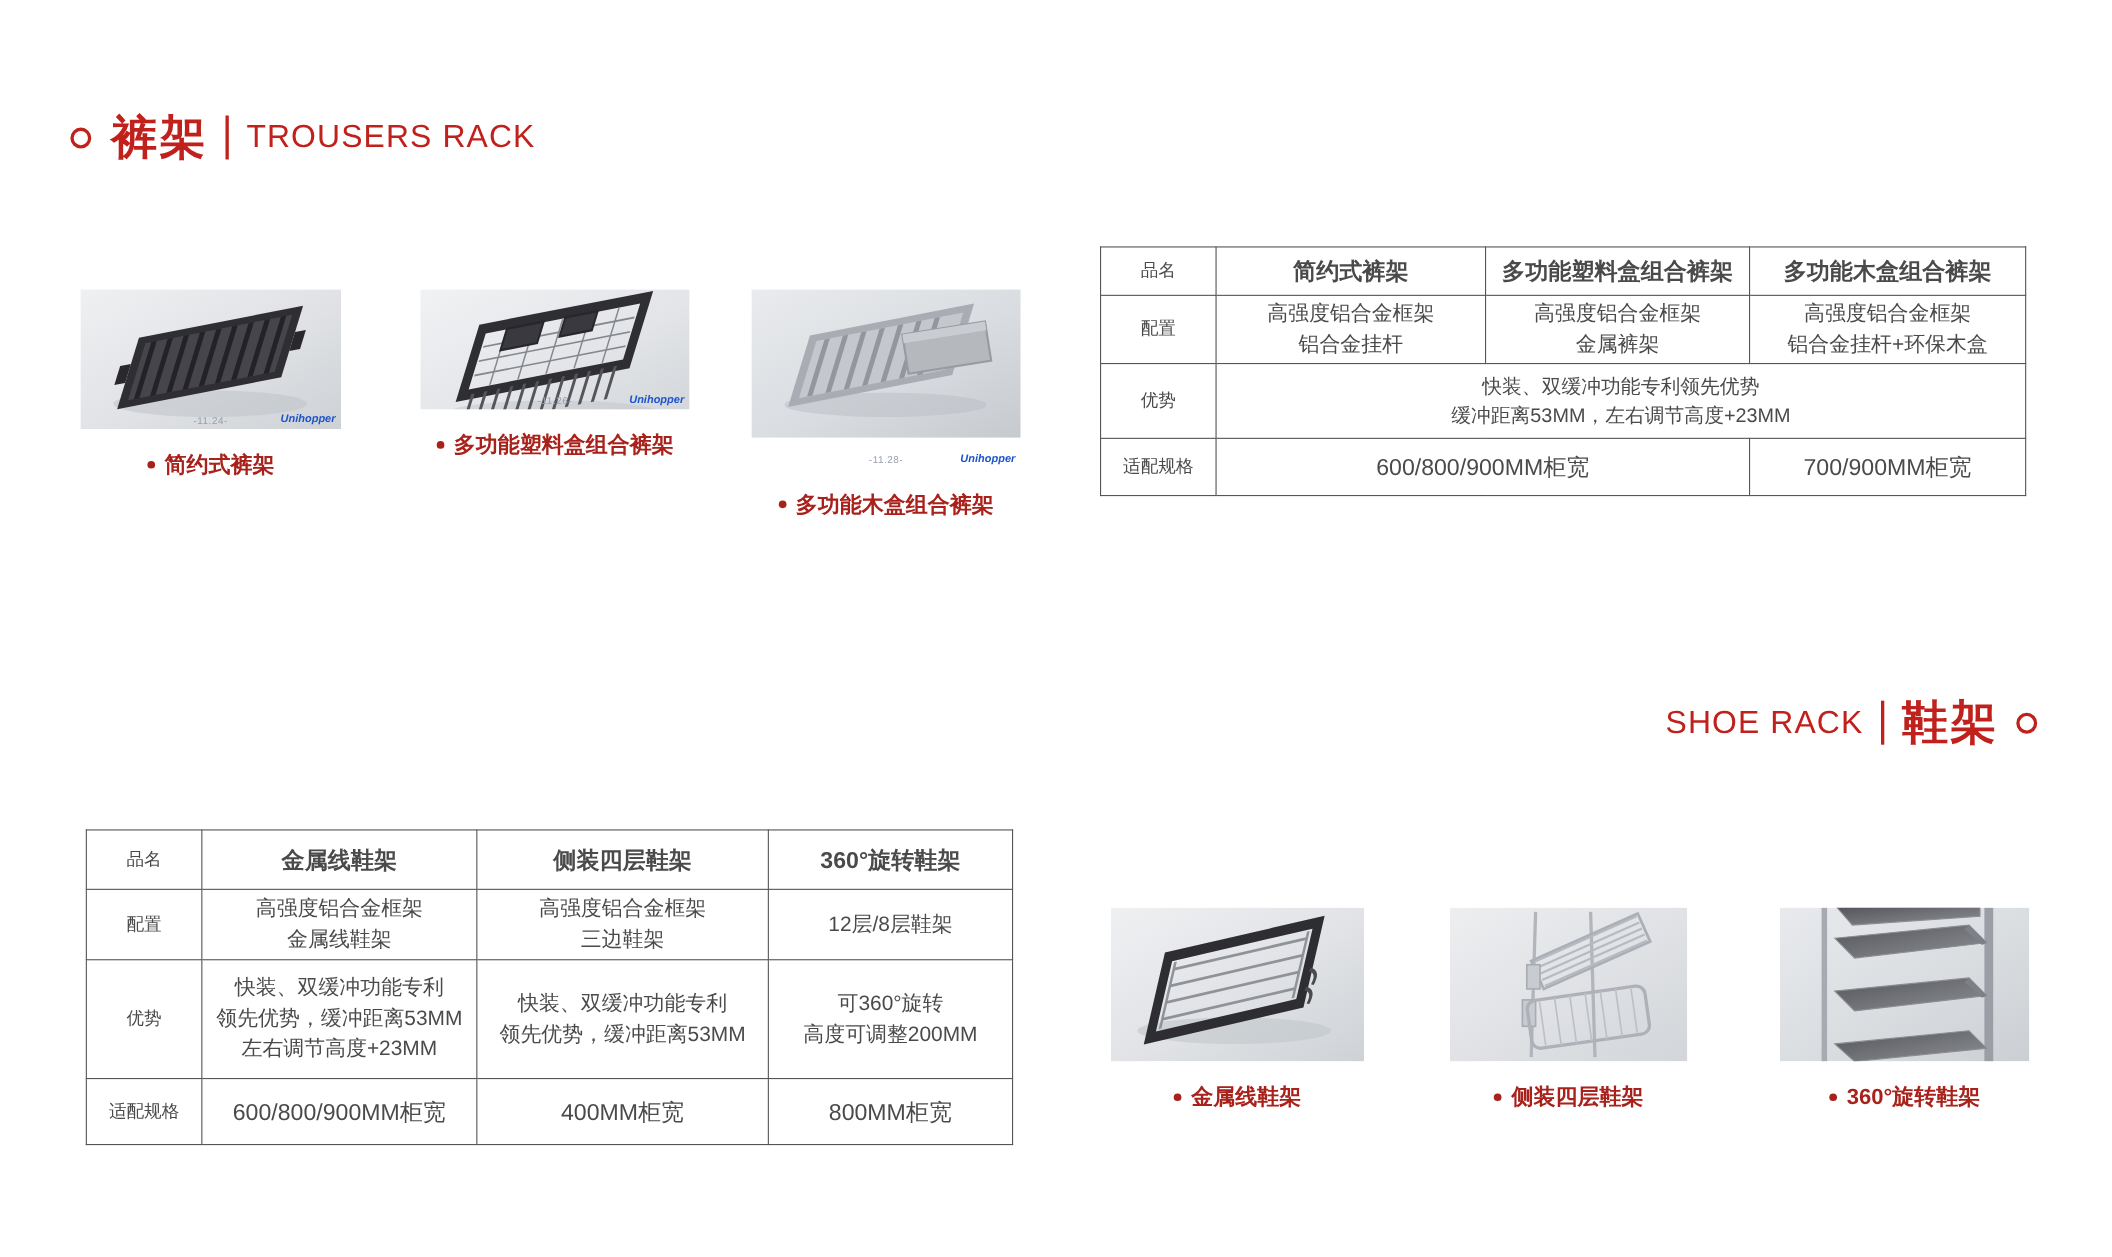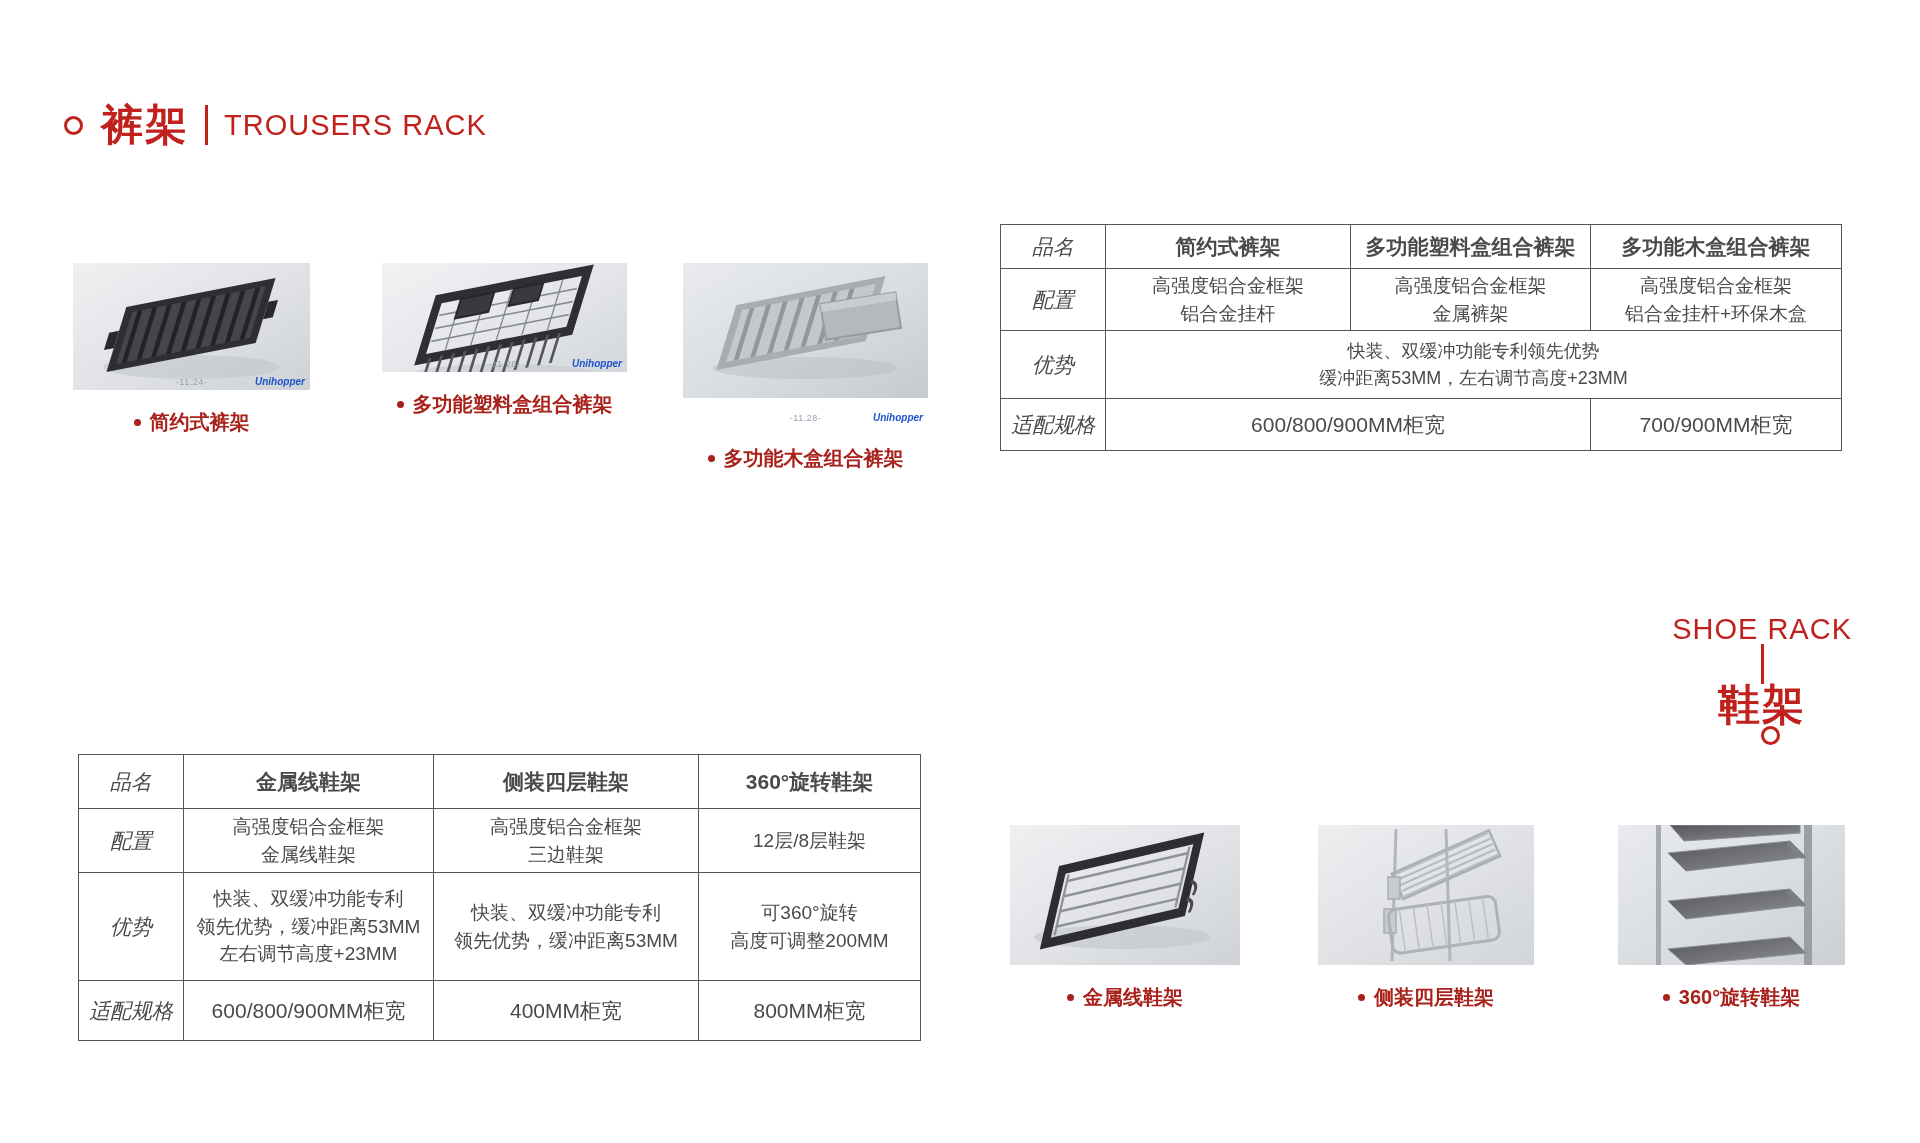--- a/index.html
+++ b/index.html
@@ -18,21 +18,21 @@
   .fig .imgbox{position:relative;width:100%;overflow:hidden;}
   .fig svg{display:block;}
   .pageno{position:absolute;bottom:3px;left:0;right:0;text-align:center;font-size:9px;color:#97a0b0;letter-spacing:.5px;}
   .brand{position:absolute;bottom:3px;right:5px;font-size:10px;font-weight:700;font-style:italic;color:#1d54cc;}
   .caption{display:flex;align-items:center;justify-content:center;margin-top:19px;color:#a8211b;font-size:20px;font-weight:700;}
   .dot{width:7px;height:7px;border-radius:50%;background:#a8211b;margin-right:9px;flex:0 0 auto;}
 
   
   table.spec{position:absolute;border-collapse:collapse;table-layout:fixed;background:#fff;}
   table.spec td{border:1.5px solid #555555;text-align:center;vertical-align:middle;padding:2px 4px;color:#4a4a4a;}
-  td.lbl{color:#d43a2c;font-size:21px;font-style:italic;}
+  td.lbl{color:#d43a2c;font-size:16px;}
   td.hdr{color:#3b3b3b;font-size:21px;font-weight:600;}
   td.body{font-size:19px;margin-top:28px;}
   td.spec-val{font-size:21px;}
   .multi{white-space:pre-line;line-height:1.45;}
 </style>
 </head>
 <body>
 
 <div class="page">
 
@@ -201,21 +201,21 @@
 缓冲距离53MM，左右调节高度+23MM</td>
     </tr>
     <tr style="height:52px;">
       <td class="lbl">适配规格</td>
       <td class="spec-val" colspan="2">600/800/900MM柜宽</td>
       <td class="spec-val">700/900MM柜宽</td>
     </tr>
   </tbody>
     </table>
 
-  <div class="sec-title" style="right:68px;top:615px;flex-direction:column;">
+  <div class="sec-title" style="right:68px;top:636px;">
     <span class="title-en">SHOE RACK</span>
     <span class="title-bar"></span>
     <span class="title-zh">鞋架</span>
     <span class="ring" style="margin-left:16px;"></span>
   </div>
 
   <table class="spec" style="left:78px;top:754px;width:842px;">
     <colgroup>
         <col style="width:105px">
         <col style="width:250px">

